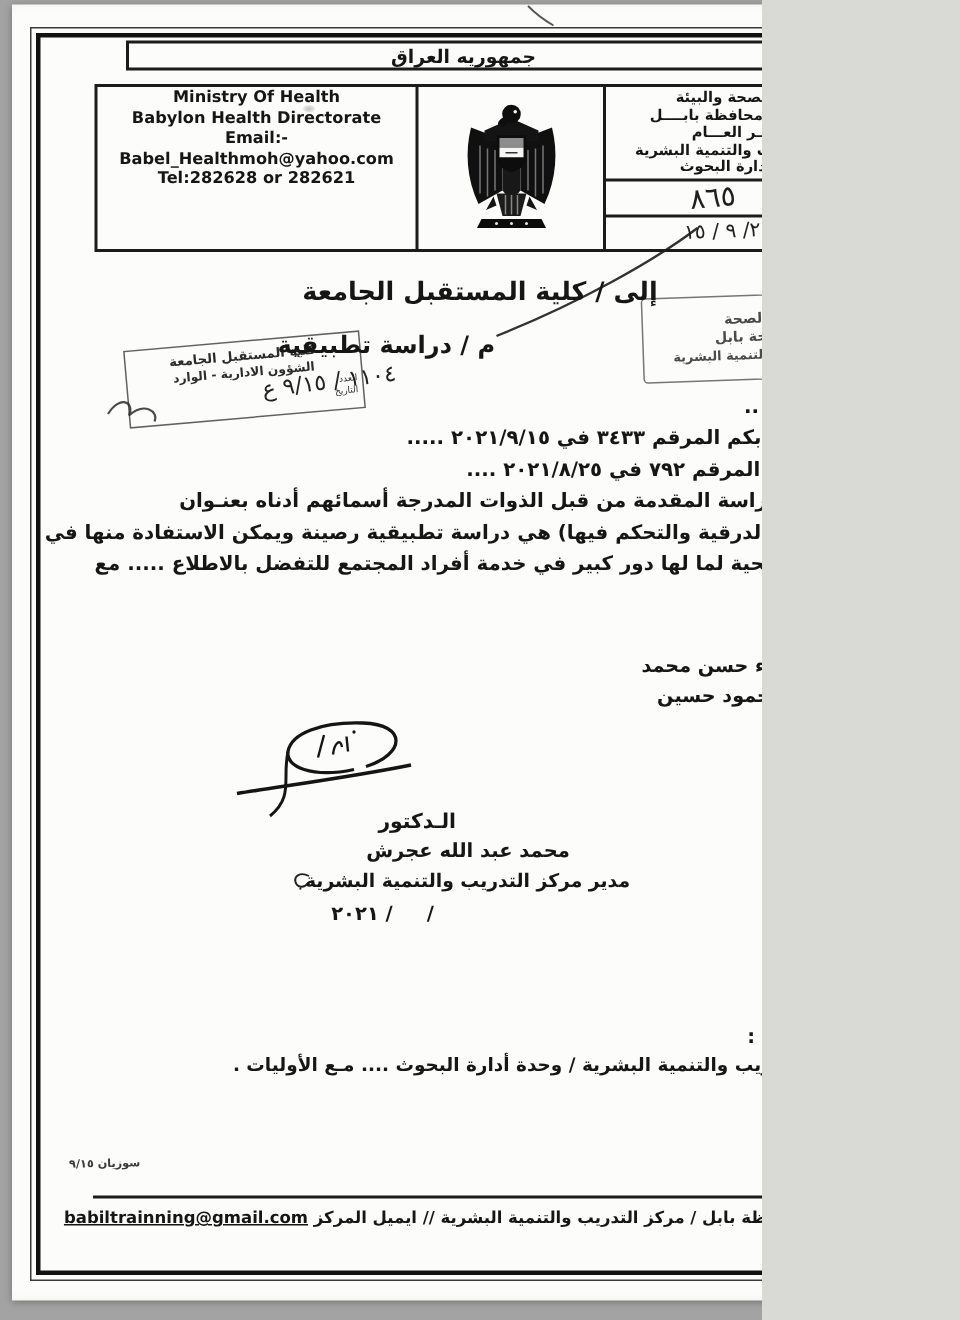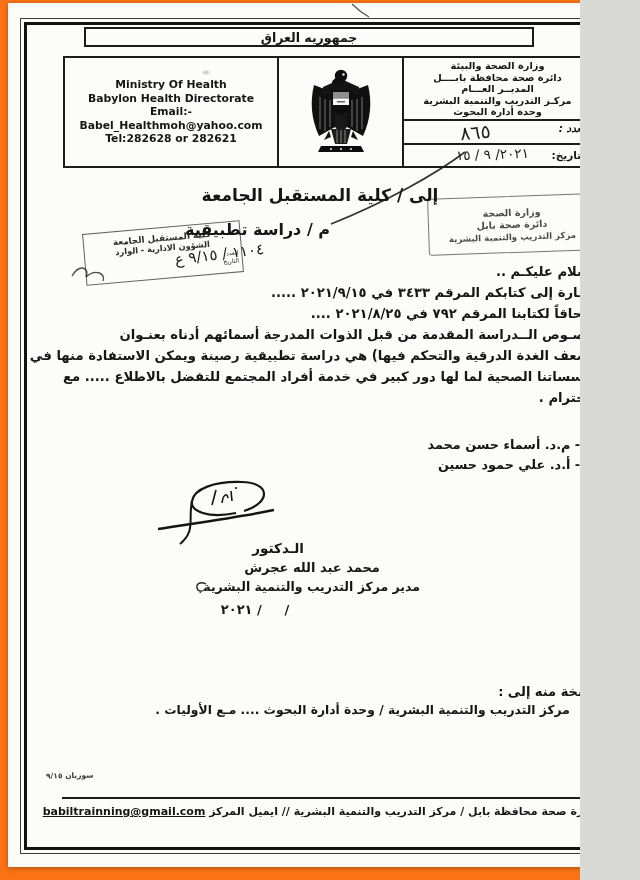--- a/index.html
+++ b/index.html
@@ -1,28 +1,28 @@
 <!DOCTYPE html>
 <html lang="ar"><head>
 <meta charset="utf-8">
 <style>
   html,body{margin:0;padding:0;background:#d9d9d5;}
-  .scan{position:relative;width:580px;height:880px;background:#f97316;overflow:hidden;
+  .scan{position:relative;width:508px;height:880px;background:#a3a3a3;overflow:hidden;
         font-family:"DejaVu Sans",sans-serif;color:#161616;}
   .paper{position:absolute;left:8px;top:3px;width:626px;height:864px;background:#fcfcfa;
          box-shadow:0 1px 5px rgba(0,0,0,.3), inset -4px 0 8px rgba(0,0,0,.05);}
   .abs{position:absolute;}
   .rtl{direction:rtl;unicode-bidi:embed;}
   .frame-outer{left:20px;top:18px;width:594px;height:836px;border:1px solid #3a3a3a;box-sizing:border-box;}
   .frame-inner{left:24px;top:22px;width:586px;height:828px;border:3px solid #121212;box-sizing:border-box;}
   .title-box{left:84px;top:27px;width:450px;height:20px;border:2px solid #1c1c1c;box-sizing:border-box;
              text-align:center;font-size:12.5px;line-height:17px;font-weight:bold;}
   .header-table{left:63px;top:56px;width:530px;height:112px;border:2px solid #1c1c1c;box-sizing:border-box;display:flex;}
   .cell-en{width:214px;border-right:2px solid #1c1c1c;box-sizing:border-box;display:flex;flex-direction:column;
-           justify-content:center;text-align:center;font-size:10.8px;line-height:13.5px;font-weight:bold;}
+           text-align:center;font-size:10.8px;line-height:13.5px;font-weight:bold;}
   .cell-emblem{width:125px;border-right:2px solid #1c1c1c;box-sizing:border-box;display:flex;
                align-items:center;justify-content:center;}
   .cell-ar{flex:1;display:flex;flex-direction:column;}
   .ar5{border-bottom:2px solid #1c1c1c;text-align:center;font-size:9.8px;line-height:11.6px;
        font-weight:bold;padding:2px 2px 1px 2px;}
   .numrow{position:relative;height:25px;}
   .numrow .lbl{position:absolute;right:3px;top:1px;font-size:10.5px;font-weight:bold;font-style:italic;}
   .hand{font-family:"DejaVu Sans",sans-serif;color:#1f1f1f;}
   .hw-number{position:absolute;left:56px;top:0px;font-size:19px;letter-spacing:9px;transform:rotate(-5deg);}
   .cell-ar .rule{border-top:2px solid #1c1c1c;}

